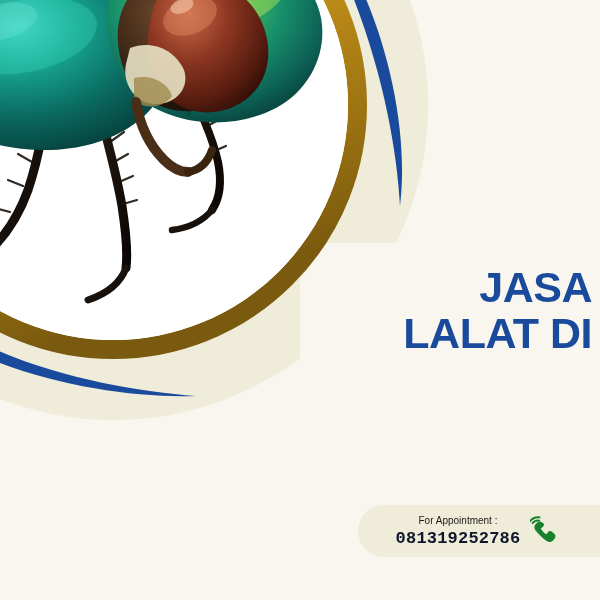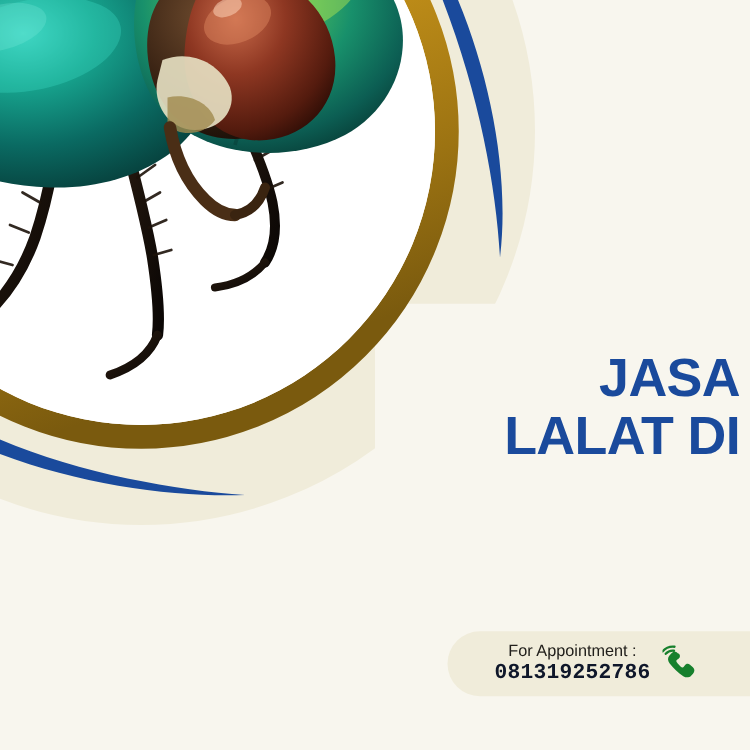--- a/index.html
+++ b/index.html
@@ -46,21 +46,21 @@
     top: 0;
     width: 470px;
     height: 470px;
     display: block;
   }
 
   
   .headline {
     position: absolute;
     right: 8px;
-    top: 280px;
+    top: 264px;
     width: 330px;
     text-align: right;
     z-index: 6;
     color: #1a4a9c;
     font-weight: bold;
     font-size: 43px;
     line-height: 46px;
     letter-spacing: -0.5px;
     text-transform: uppercase;
   }
@@ -82,21 +82,21 @@
     padding-right: 6px;
     box-sizing: border-box;
   }
   .appointment-text {
     text-align: center;
     margin-right: 10px;
   }
   .appointment-label {
     display: block;
     color: #22201c;
-    font-size: 13px;
+    font-size: 10px;
     line-height: 16px;
     font-weight: normal;
   }
   .appointment-number {
     display: block;
     color: #0f172a;
     font-size: 17px;
     line-height: 20px;
     font-weight: bold;
     letter-spacing: 0.2px;

